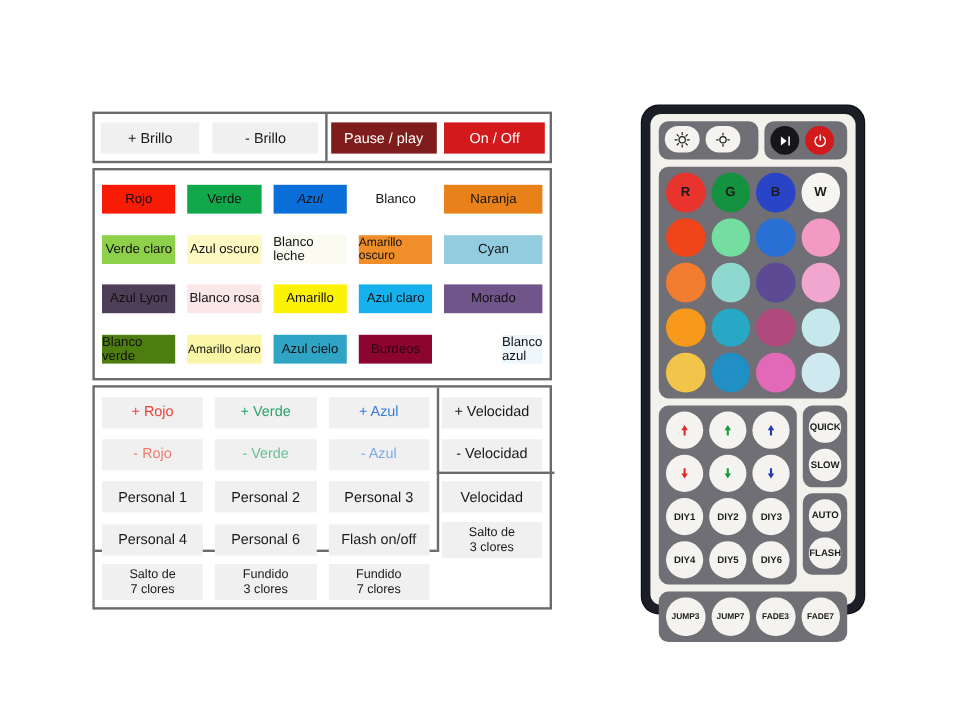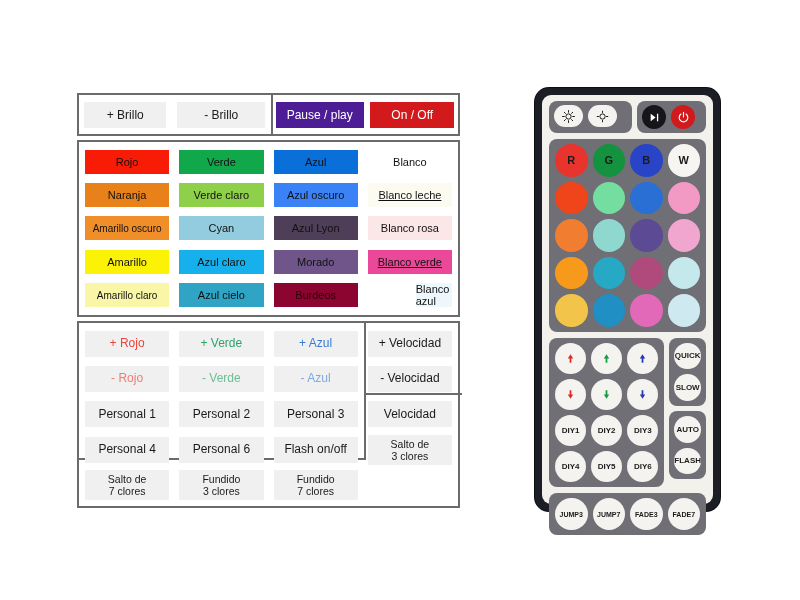--- a/index.html
+++ b/index.html
@@ -23,27 +23,27 @@
 
   
   .toolbar{display:flex;height:100%;align-items:center;}
   .tb-cell{display:flex;align-items:center;justify-content:center;}
   .tb-btn{
     display:flex;align-items:center;justify-content:center;
     font-size:12px;color:#1a1a1a;background:#f0f0f0;
     height:26px;box-sizing:border-box;
   }
   .tb-sep{width:2px;background:#6b6b6b;height:100%;}
-  .tb-btn.dark{background:#4c1d95;color:#ffffff;}
+  .tb-btn.dark{background:#7f1d1d;color:#ffffff;}
   .tb-btn.red{background:#d2191b;color:#ffffff;}
 
   
   .cgrid{
     display:grid;
-    grid-template-columns:repeat(4,1fr);
+    grid-template-columns:repeat(5,1fr);
     grid-auto-rows:1fr;
     height:100%;
     box-sizing:border-box;
     padding:5px 6px;
     column-gap:10px;
     row-gap:4px;
   }
   .swatch{
     display:flex;align-items:center;justify-content:center;
     font-size:11px;color:#1a1a1a;
@@ -161,34 +161,34 @@
       <div class="tb-cell" style="width:92px;">
         <div class="tb-btn red" style="width:84px;">On / Off</div>
       </div>
     </div>
   </div>
 
   <div class="panel" id="panel-colors">
     <div class="cgrid" id="color-grid">
         <div class="swatch" style="background: rgb(248, 27, 6); color: rgb(17, 17, 17);">Rojo</div>
         <div class="swatch" style="background: rgb(16, 168, 75); color: rgb(17, 17, 17);">Verde</div>
-        <div class="swatch" style="background: rgb(10, 111, 216); color: rgb(17, 17, 17);">Azul</div>
+        <div class="swatch" style="background: rgb(10, 111, 216); color: rgb(17, 17, 17); font-style: italic;">Azul</div>
         <div class="swatch" style="background: rgb(255, 255, 255); color: rgb(17, 17, 17);">Blanco</div>
         <div class="swatch" style="background: rgb(232, 129, 26); color: rgb(17, 17, 17);">Naranja</div>
         <div class="swatch" style="background: rgb(142, 208, 74); color: rgb(17, 17, 17);">Verde claro</div>
-        <div class="swatch" style="background: #3b82f6; color: rgb(17, 17, 17);">Azul oscuro</div>
-        <div class="swatch" style="background: rgb(251, 251, 242); color: rgb(17, 17, 17); text-decoration: underline;">Blanco leche</div>
+        <div class="swatch" style="background: #fef9c3; color: rgb(17, 17, 17);">Azul oscuro</div>
+        <div class="swatch" style="background: rgb(251, 251, 242); color: rgb(17, 17, 17);">Blanco leche</div>
         <div class="swatch small" style="background: rgb(240, 142, 41); color: rgb(17, 17, 17);">Amarillo oscuro</div>
         <div class="swatch" style="background: rgb(147, 204, 223); color: rgb(17, 17, 17);">Cyan</div>
         <div class="swatch" style="background: rgb(79, 62, 88); color: rgb(17, 17, 17);">Azul Lyon</div>
         <div class="swatch" style="background: rgb(251, 231, 232); color: rgb(17, 17, 17);">Blanco rosa</div>
         <div class="swatch" style="background: rgb(252, 242, 5); color: rgb(17, 17, 17);">Amarillo</div>
         <div class="swatch" style="background: rgb(22, 177, 236); color: rgb(17, 17, 17);">Azul claro</div>
         <div class="swatch" style="background: rgb(112, 85, 138); color: rgb(17, 17, 17);">Morado</div>
-        <div class="swatch" style="background: #ec4899; color: rgb(17, 17, 17); text-decoration: underline;">Blanco verde</div>
+        <div class="swatch" style="background: #4d7c0f; color: rgb(17, 17, 17);">Blanco verde</div>
         <div class="swatch small" style="background: rgb(250, 246, 168); color: rgb(17, 17, 17);">Amarillo claro</div>
         <div class="swatch" style="background: rgb(47, 164, 196); color: rgb(17, 17, 17);">Azul cielo</div>
         <div class="swatch" style="background: rgb(140, 5, 49); color: rgb(42, 2, 16);">Burdeos</div>
         <div class="swatch" style="background: rgb(238, 247, 251); color: rgb(17, 17, 17); margin-left: 48px;">Blanco azul</div>
       </div>
   </div>
 
   <div class="panel" id="panel-funcs">
     <div class="divider" id="div-vert"></div>
     <div class="divider" id="div-h-right"></div>

